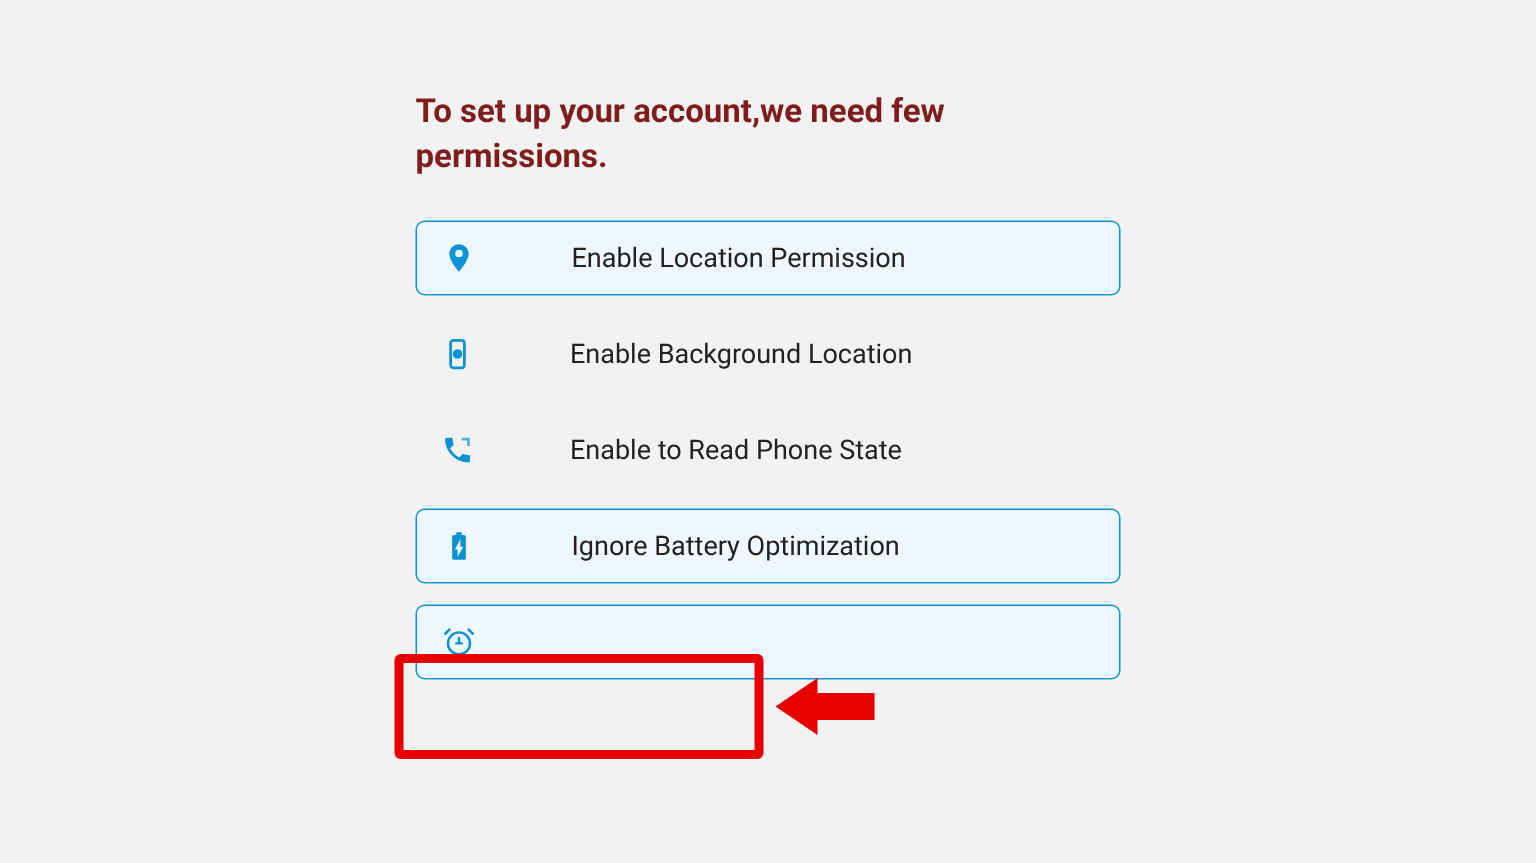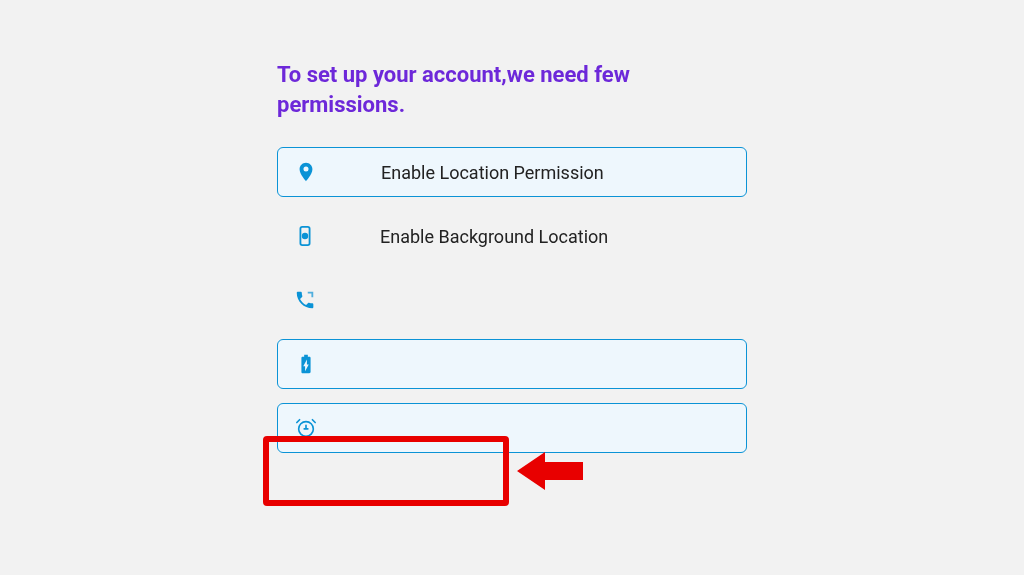--- a/index.html
+++ b/index.html
@@ -13,21 +13,21 @@
       align-items: flex-start;
       padding-top: 60px;
     }
     .container {
       width: 470px;
       position: relative;
     }
     .title {
       font-size: 22px;
       font-weight: 700;
-      color: #6d28d9;
+      color: #7f1d1d;
       line-height: 1.35;
       margin-bottom: 28px;
     }
     .perm-item {
       width: 100%;
       height: 50px;
       display: flex;
       align-items: center;
       padding: 0 14px;
       margin-bottom: 14px;
@@ -99,28 +99,30 @@
     <span class="perm-label">Enable Background Location</span>
   </div>
 
   <div class="perm-item plain">
     <span class="icon-wrap">
       <svg viewBox="0 0 24 24" fill="currentColor">
           <path d="M6.6 10.8c1.4 2.8 3.8 5.2 6.6 6.6l2.2-2.2c.3-.3.7-.4 1-.2 1.2.4 2.4.6 3.7.6.6 0 1 .4 1 1V20c0 .6-.4 1-1 1C10.6 21 3 13.4 3 4c0-.6.4-1 1-1h3.5c.6 0 1 .4 1 1 0 1.3.2 2.5.6 3.7.1.4 0 .8-.3 1l-2.2 2.1z"></path>
           <path d="M15 3h6v6h-2V5h-4z" opacity="0.7"></path>
         </svg>
     </span>
+    <span class="perm-label">Enable to Read Phone State</span>
   </div>
 
   <div class="perm-item boxed">
     <span class="icon-wrap">
       <svg viewBox="0 0 24 24" fill="currentColor">
           <path d="M15.7 4H14V2h-4v2H8.3C7.6 4 7 4.6 7 5.3v15.3c0 .8.6 1.4 1.3 1.4h7.3c.8 0 1.4-.6 1.4-1.3V5.3c0-.7-.6-1.3-1.3-1.3zM11 20v-5.5H9L13 7v5.5h2L11 20z"></path>
         </svg>
     </span>
+    <span class="perm-label">Ignore Battery Optimization</span>
   </div>
 
 
   <div class="perm-item boxed" style="position:relative;">
     <span class="icon-wrap">
       <svg viewBox="0 0 24 24" fill="none" stroke="currentColor" stroke-width="1.8">
           <circle cx="12" cy="13" r="8"></circle>
           <path d="M12 9v4M10 13h4" stroke-linecap="round"></path>
           <path d="M5 3 2 6M19 3l3 3" stroke-linecap="round"></path>
         </svg>

